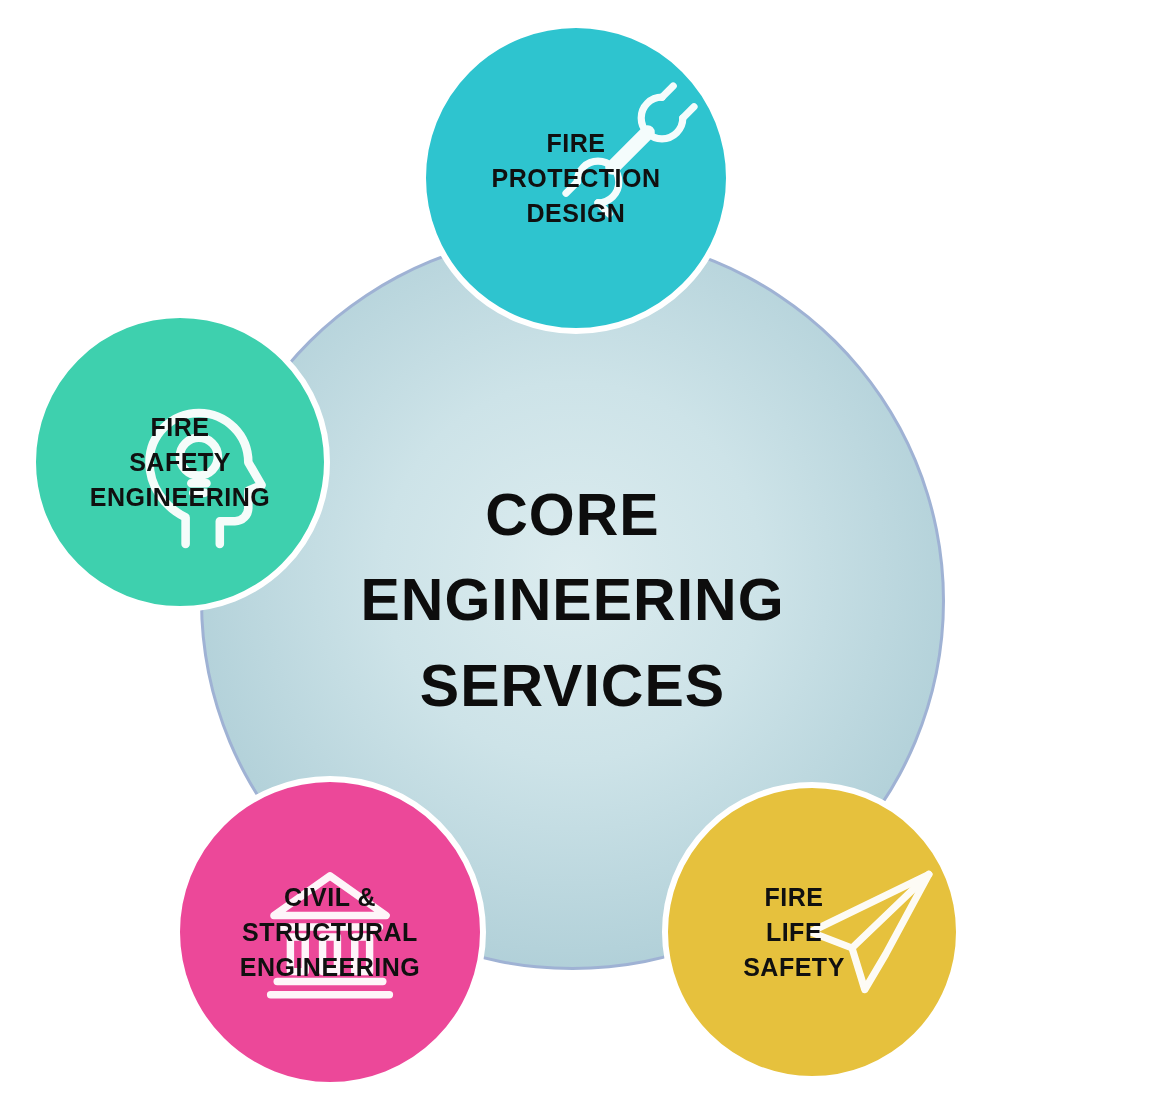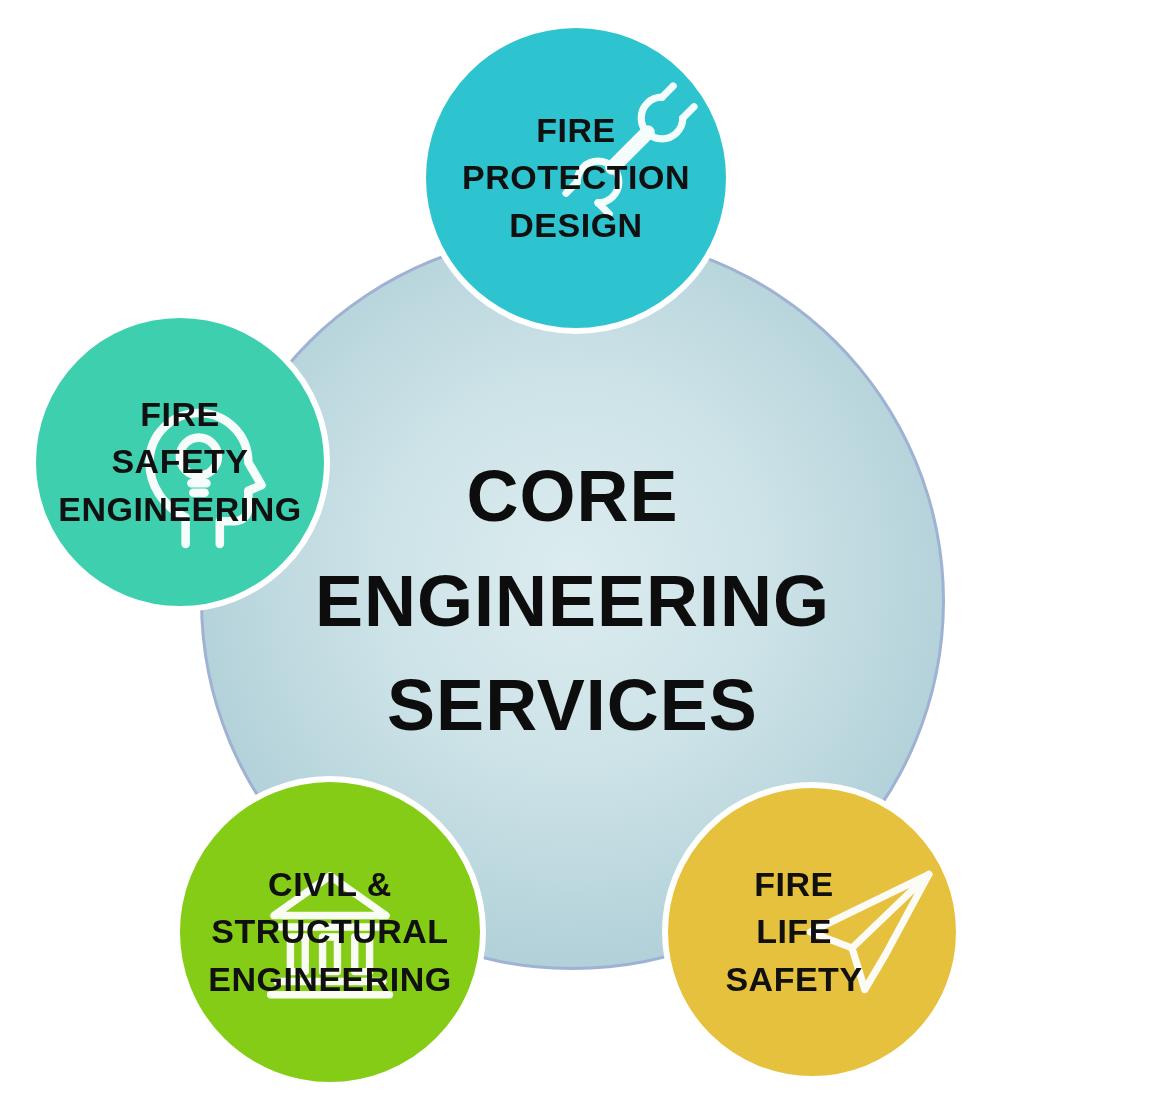--- a/index.html
+++ b/index.html
@@ -27,21 +27,21 @@
     z-index: 1;
   }
   .center-label {
     position: absolute;
     inset: 0;
     display: flex;
     align-items: center;
     justify-content: center;
     text-align: center;
     white-space: pre-line;
-    font-size: 72px;
+    font-size: 59px;
     font-weight: 700;
     line-height: 1.45;
     color: #0d0d0d;
     letter-spacing: 1px;
   }
 
   
   .node {
     position: absolute;
     border-radius: 50%;
@@ -56,21 +56,21 @@
   .node-bottom-right { left: 662px; top: 782px; width: 300px; height: 300px; }
 
   .node-label {
     position: absolute;
     inset: 0;
     display: flex;
     align-items: center;
     justify-content: center;
     text-align: center;
     white-space: pre-line;
-    font-size: 34px;
+    font-size: 25px;
     font-weight: 700;
     line-height: 1.4;
     color: #101010;
     z-index: 2;
     letter-spacing: 0.5px;
   }
   .node-bottom-right .node-label { transform: translateX(-18px); }
 
   .icon {
     position: absolute;
@@ -121,21 +121,21 @@
       <path d="M44 90 V76 C32 70 25 59 25 47 A26 26 0 0 1 77 47 L84 59 L77 62 V71 A7 7 0 0 1 70 78 H62 V90"></path>
       <circle cx="51" cy="44" r="10"></circle>
       <path d="M47 58 h8 M48 63 h6"></path>
     </svg>
     <div class="node-label">FIRE
 SAFETY
 ENGINEERING</div>
   </div>
 
 
-  <div class="node node-bottom-left" style="background-color: #84cc16;">
+  <div class="node node-bottom-left" style="background-color: #ec4899;">
     <svg class="icon icon-bank" viewBox="0 0 100 100">
       <path d="M50 16 L84 40 H16 Z"></path>
       <line x1="20" y1="47" x2="80" y2="47"></line>
       <rect x="26" y="53" width="9" height="21"></rect>
       <rect x="45.5" y="53" width="9" height="21"></rect>
       <rect x="65" y="53" width="9" height="21"></rect>
       <line x1="18" y1="80" x2="82" y2="80"></line>
       <line x1="14" y1="88" x2="86" y2="88"></line>
     </svg>
     <div class="node-label">CIVIL &amp;

